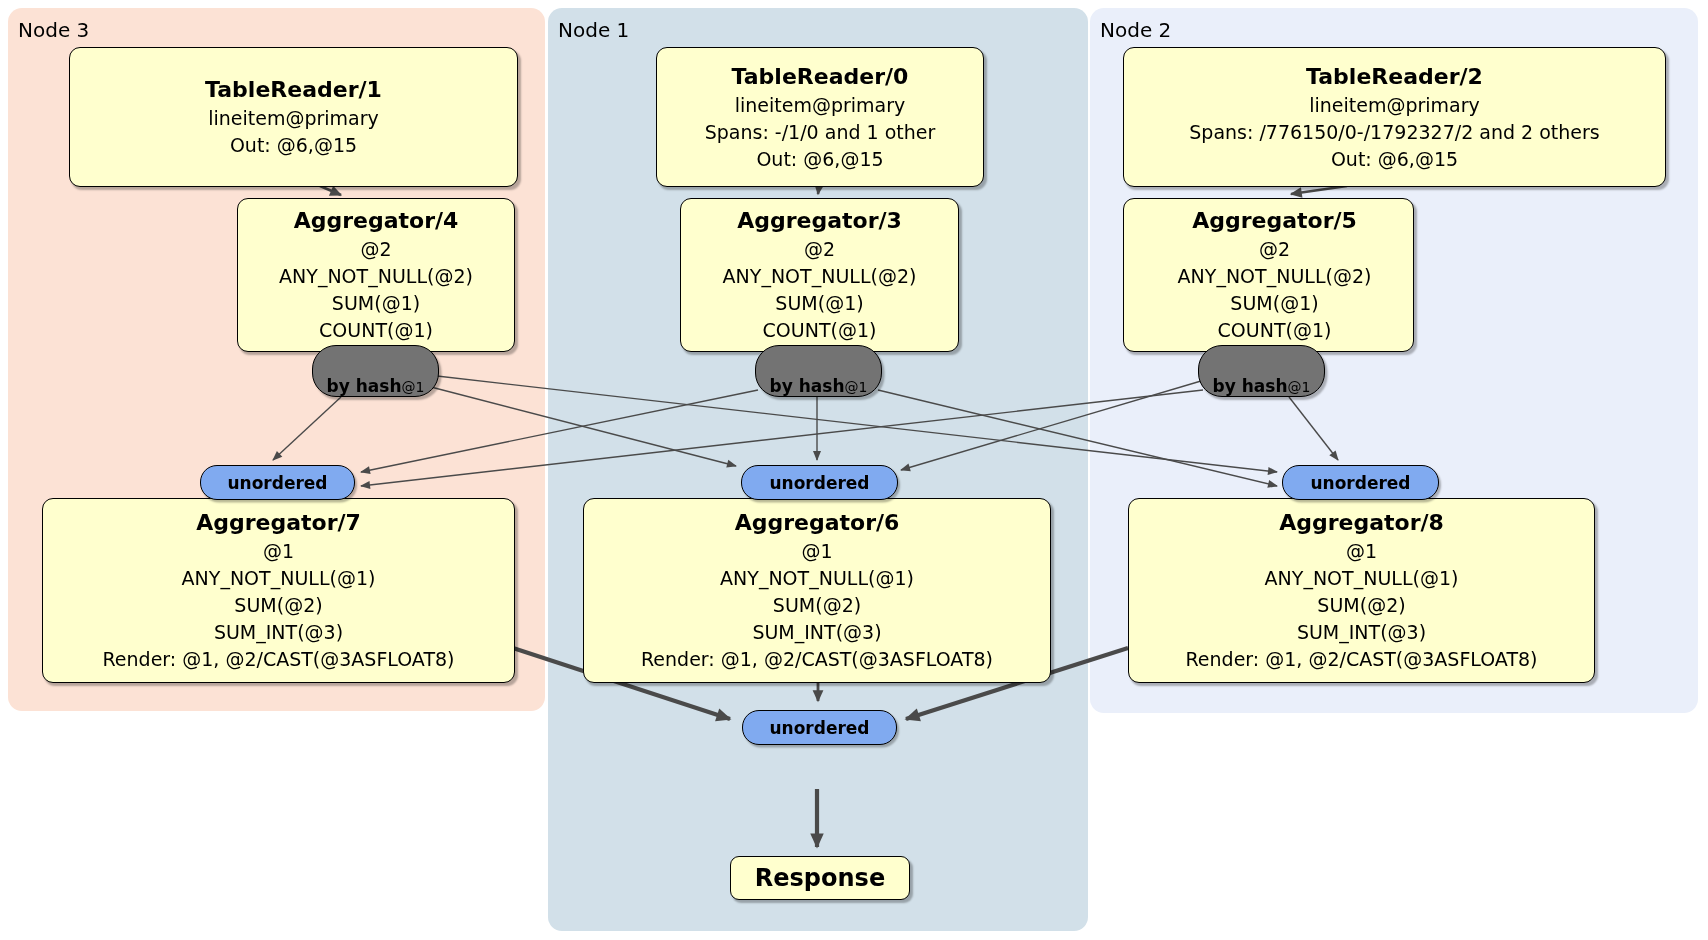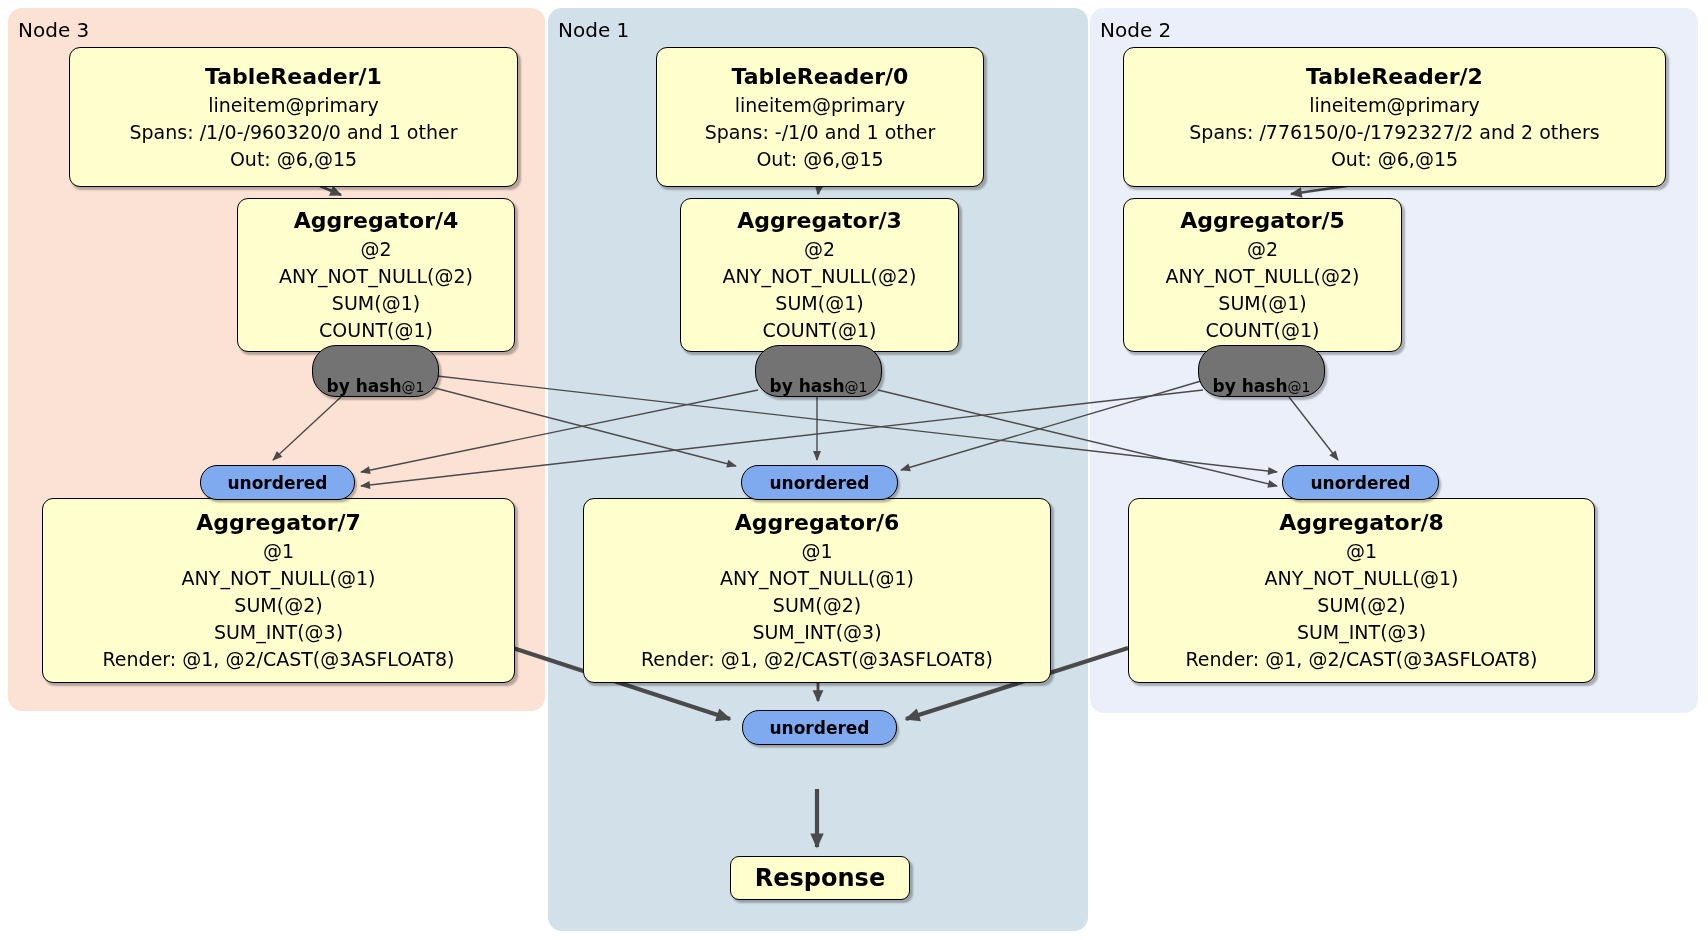--- a/index.html
+++ b/index.html
@@ -129,21 +129,20 @@
     <line x1="513" y1="648" x2="730" y2="719" stroke="#4a4a4a" stroke-width="4.2" marker-end="url(#arr-lg)"></line>
     <line x1="818" y1="682" x2="818" y2="701" stroke="#4a4a4a" stroke-width="2.8" marker-end="url(#arr-md)"></line>
     <line x1="1128" y1="648" x2="906" y2="719" stroke="#4a4a4a" stroke-width="4.2" marker-end="url(#arr-lg)"></line>
 
     <line x1="817" y1="789" x2="817" y2="847" stroke="#4a4a4a" stroke-width="4.2" marker-end="url(#arr-lg)"></line>
   </svg>
 
   <div class="box" style="left:69px;top:47px;width:447px;height:138px;">
     <div class="box-title">TableReader/1</div>
     <div class="box-line">lineitem@primary</div>
-    <div class="box-line">Spans: /1/0-/960320/0 and 1 other</div>
     <div class="box-line">Out: @6,@15</div>
   </div>
   <div class="box" style="left:656px;top:47px;width:326px;height:138px;">
     <div class="box-title">TableReader/0</div>
     <div class="box-line">lineitem@primary</div>
     <div class="box-line">Spans: -/1/0 and 1 other</div>
     <div class="box-line">Out: @6,@15</div>
   </div>
   <div class="box" style="left:1123px;top:47px;width:541px;height:138px;">
     <div class="box-title">TableReader/2</div>
@@ -159,21 +158,21 @@
     <div class="box-line">SUM(@1)</div>
     <div class="box-line">COUNT(@1)</div>
   </div>
   <div class="box" style="left:680px;top:198px;width:277px;height:152px;">
     <div class="box-title">Aggregator/3</div>
     <div class="box-line">@2</div>
     <div class="box-line">ANY_NOT_NULL(@2)</div>
     <div class="box-line">SUM(@1)</div>
     <div class="box-line">COUNT(@1)</div>
   </div>
-  <div class="box" style="left:1123px;top:198px;width:277px;height:152px;">
+  <div class="box" style="left:1123px;top:198px;width:277px;height:152px;padding-left:12px;">
     <div class="box-title">Aggregator/5</div>
     <div class="box-line">@2</div>
     <div class="box-line">ANY_NOT_NULL(@2)</div>
     <div class="box-line">SUM(@1)</div>
     <div class="box-line">COUNT(@1)</div>
   </div>
 
   <div class="router" style="left:312px;top:345px;width:125px;height:50px;">
     <div class="router-label">by hash</div>
     <div class="router-detail">@1</div>

